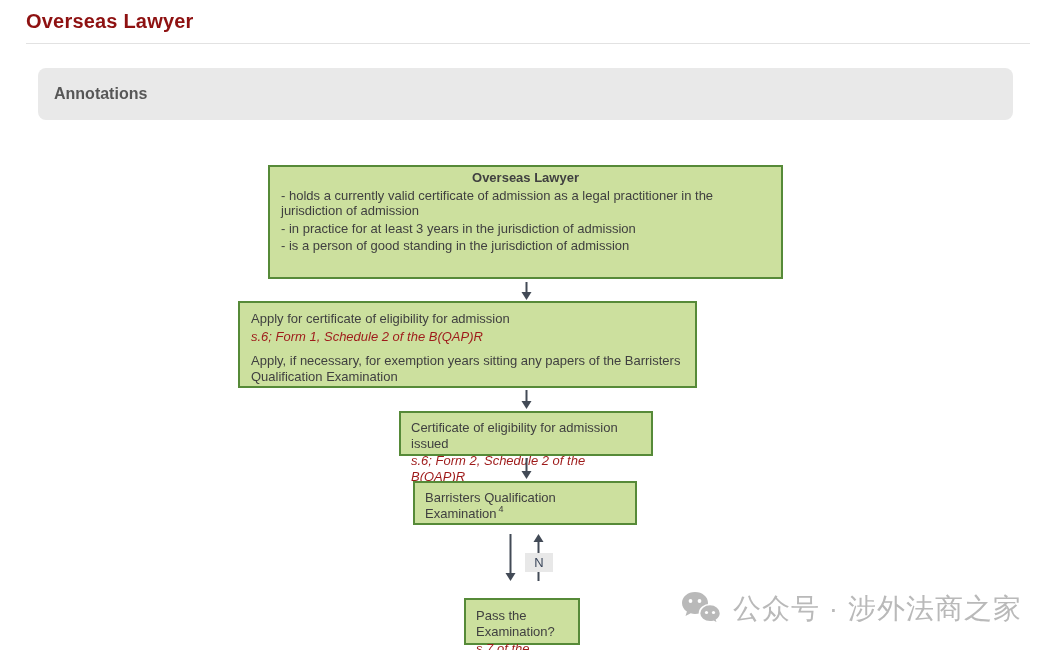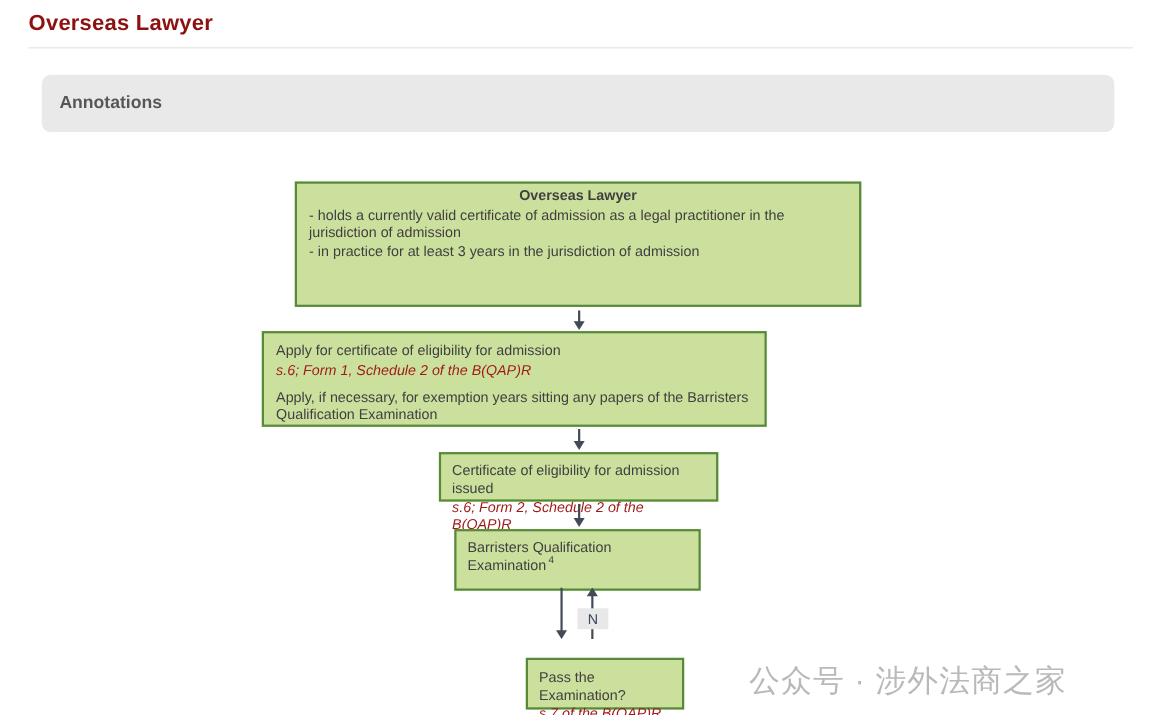--- a/index.html
+++ b/index.html
@@ -37,36 +37,35 @@
   }
   .fc-box .box-title { text-align: center; font-weight: bold; }
   .fc-box .ref { color: #9e1a1a; font-style: italic; }
   .fc-box p { margin: 2px; }
   .fc-box .para-gap { margin-top: 9px; }
   .fc-box sup { font-size: 9px; vertical-align: super; line-height: 0; margin-left: 2px; }
 
   #box1 { left: 268px; top: 165px; width: 515px; height: 114px; padding: 3px 9px; }
   #box2 { left: 238px; top: 301px; width: 459px; height: 87px;  padding: 6px 9px; }
   #box3 { left: 399px; top: 411px; width: 254px; height: 45px;  padding: 5px 8px; }
-  #box4 { left: 413px; top: 481px; width: 224px; height: 56px;  padding: 5px 8px; }
-  #box5 { left: 478px; top: 598px; width: 144px; height: 47px;  padding: 6px 8px; }
+  #box4 { left: 413px; top: 481px; width: 224px; height: 44px;  padding: 5px 8px; }
+  #box5 { left: 464px; top: 598px; width: 116px; height: 47px;  padding: 6px 8px; }
 
   .fc-arrow { position: absolute; }
 
   .n-label {
     position: absolute; left: 525px; top: 553px; width: 28px; height: 19px;
     background: #e8e8e8; color: #3c485c; font-size: 13px;
     display: flex; align-items: center; justify-content: center;
   }
 
   .watermark {
     position: absolute; left: 681px; top: 588px; height: 42px;
     display: flex; align-items: center; gap: 12px;
     pointer-events: none;
-    flex-direction: column;
   }
   .watermark .wm-text {
     font-size: 28px; color: #b9b9b9; letter-spacing: 1px; white-space: nowrap;
   }
 </style>
 </head>
 <body>
 
 <div class="stage">
 
@@ -74,20 +73,21 @@
   <div class="title-divider"></div>
 
   <div class="annotations-bar">
     <span class="label">Annotations</span>
   </div>
 
   <div class="fc-box" id="box1">
     <div class="box-title">Overseas Lawyer</div>
     <p>- holds a currently valid certificate of admission as a legal practitioner in the jurisdiction of admission</p>
     <p>- in practice for at least 3 years in the jurisdiction of admission</p>
+    <p>- is a person of good standing in the jurisdiction of admission</p>
   </div>
 
   <svg class="fc-arrow" style="left:520px; top:282px;" width="13" height="18">
     <line x1="6.5" y1="0" x2="6.5" y2="11" stroke="#424a56" stroke-width="2"></line>
     <polygon points="1.5,10 11.5,10 6.5,18" fill="#424a56"></polygon>
   </svg>
 
   <div class="fc-box" id="box2">
     <p>Apply for certificate of eligibility for admission</p>
     <p class="ref">s.6; Form 1, Schedule 2 of the B(QAP)R</p>

